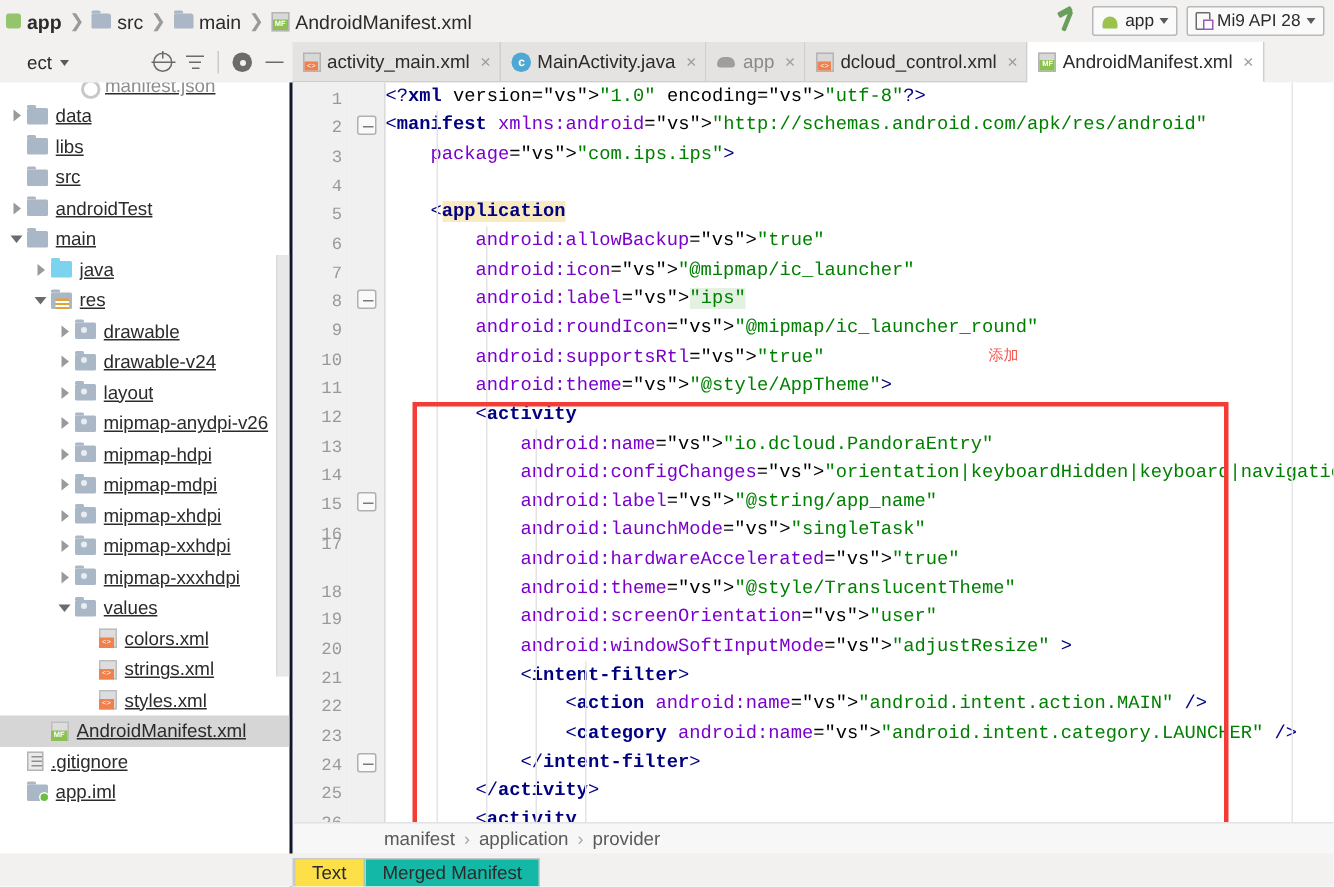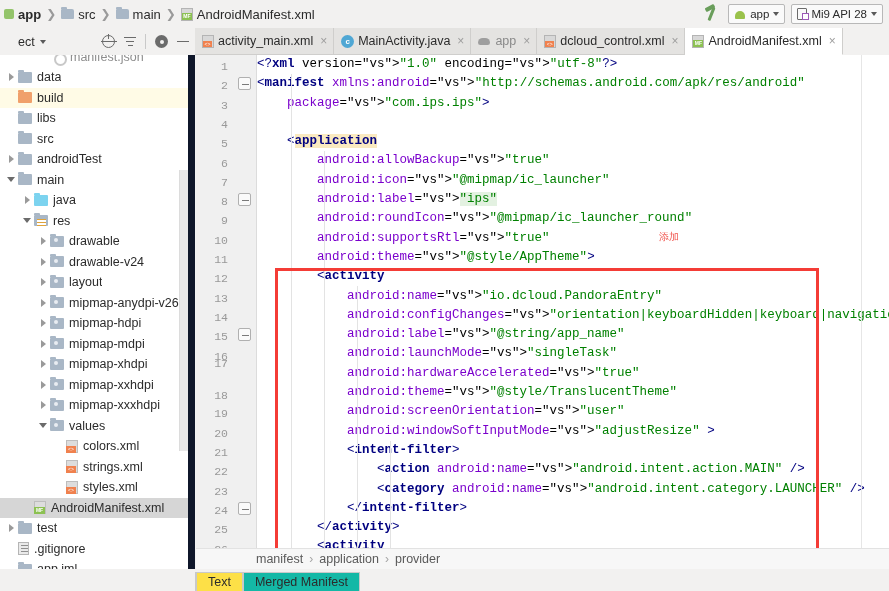--- a/index.html
+++ b/index.html
@@ -74,21 +74,22 @@
   .tab.inactive-dim { color:#8a8a8a; }
   .tab .x { color:#9e9e9e; font-size:12px; margin-left:3px; }
   .java-ic{ width:13px;height:13px;border-radius:50%;background:#4fa7d4;color:#fff;font-size:8px;line-height:13px;text-align:center;font-weight:bold;}
   .gradle-ic{ width:13px;height:11px;position:relative;}
   .gradle-ic:before{content:'';position:absolute;left:0;top:2px;width:12px;height:7px;background:#9e9e9e;border-radius:6px 6px 3px 3px;}
 
   
   #sidebar {
     position:absolute; left:0; top:55px; width:195px; height:536px;
     background:#ffffff; overflow:hidden;
-    border-right:7px solid #0f172a;
+    border-right:2px solid #0f172a;
+    text-decoration:underline;
   }
   .tree-row {
     height:20.5px; display:flex; align-items:center; font-size:12.5px; color:#2b2b2b;
     white-space:nowrap; position:relative;
   }
   .tree-row.sel { background:#d6d6d6; }
   .tree-row.hl { background:#fffbe6; }
   .tw { width:14px; display:flex; justify-content:center; align-items:center; flex:0 0 14px;}
   .tri-r { width:0;height:0;border-top:4px solid transparent;border-bottom:4px solid transparent;border-left:5.5px solid #9a9a9a;}
   .tri-d { width:0;height:0;border-left:4.5px solid transparent;border-right:4.5px solid transparent;border-top:5.5px solid #6b6b6b;}
@@ -264,28 +265,20 @@
       <div class="tree-row">
         <span style="display:inline-block;width:4px"></span>
         <span class="tw">
           <i class="tri-r"></i>
         </span>
         <span class="fic">
           <span class="f-gray"></span>
         </span>
         <span class="lbl">data</span>
       </div>
-      <div class="tree-row hl">
-        <span style="display:inline-block;width:4px"></span>
-        <span class="tw"></span>
-        <span class="fic">
-          <span class="f-orange"></span>
-        </span>
-        <span class="lbl">build</span>
-      </div>
       <div class="tree-row">
         <span style="display:inline-block;width:4px"></span>
         <span class="tw"></span>
         <span class="fic">
           <span class="f-gray"></span>
         </span>
         <span class="lbl">libs</span>
       </div>
       <div class="tree-row">
         <span style="display:inline-block;width:4px"></span>
@@ -467,30 +460,20 @@
       </div>
       <div class="tree-row sel">
         <span style="display:inline-block;width:20px"></span>
         <span class="tw"></span>
         <span class="fic">
           <span class="mf">
             <span class="t">MF</span>
           </span>
         </span>
         <span class="lbl">AndroidManifest.xml</span>
-      </div>
-      <div class="tree-row">
-        <span style="display:inline-block;width:4px"></span>
-        <span class="tw">
-          <i class="tri-r"></i>
-        </span>
-        <span class="fic">
-          <span class="f-gray"></span>
-        </span>
-        <span class="lbl">test</span>
       </div>
       <div class="tree-row">
         <span style="display:inline-block;width:4px"></span>
         <span class="tw"></span>
         <span class="fic">
           <span class="gitf"></span>
         </span>
         <span class="lbl">.gitignore</span>
       </div>
       <div class="tree-row">

